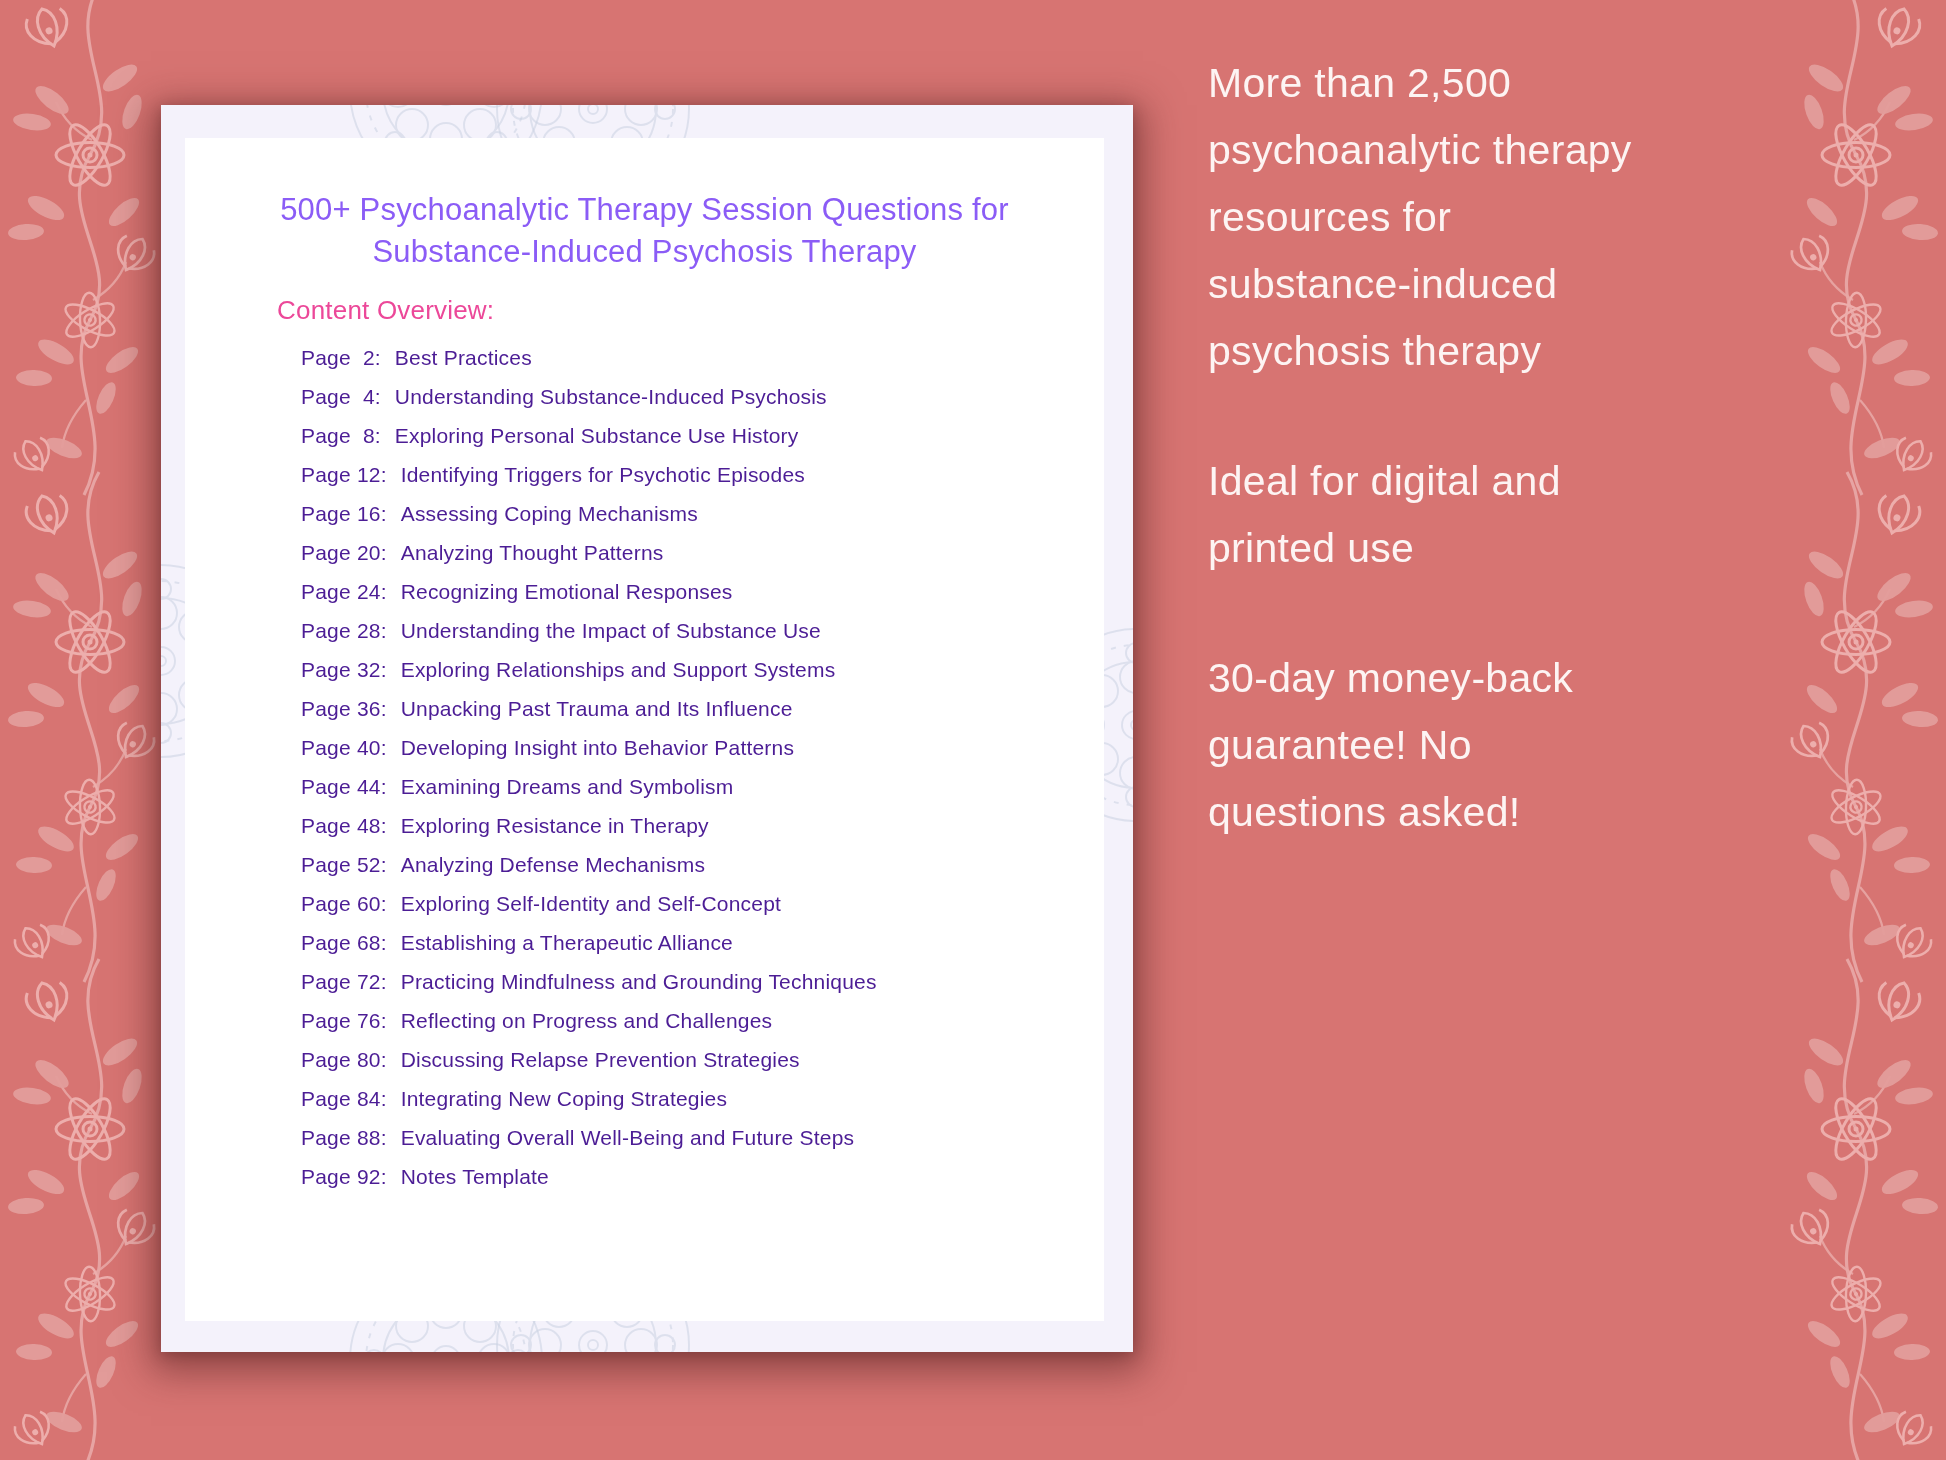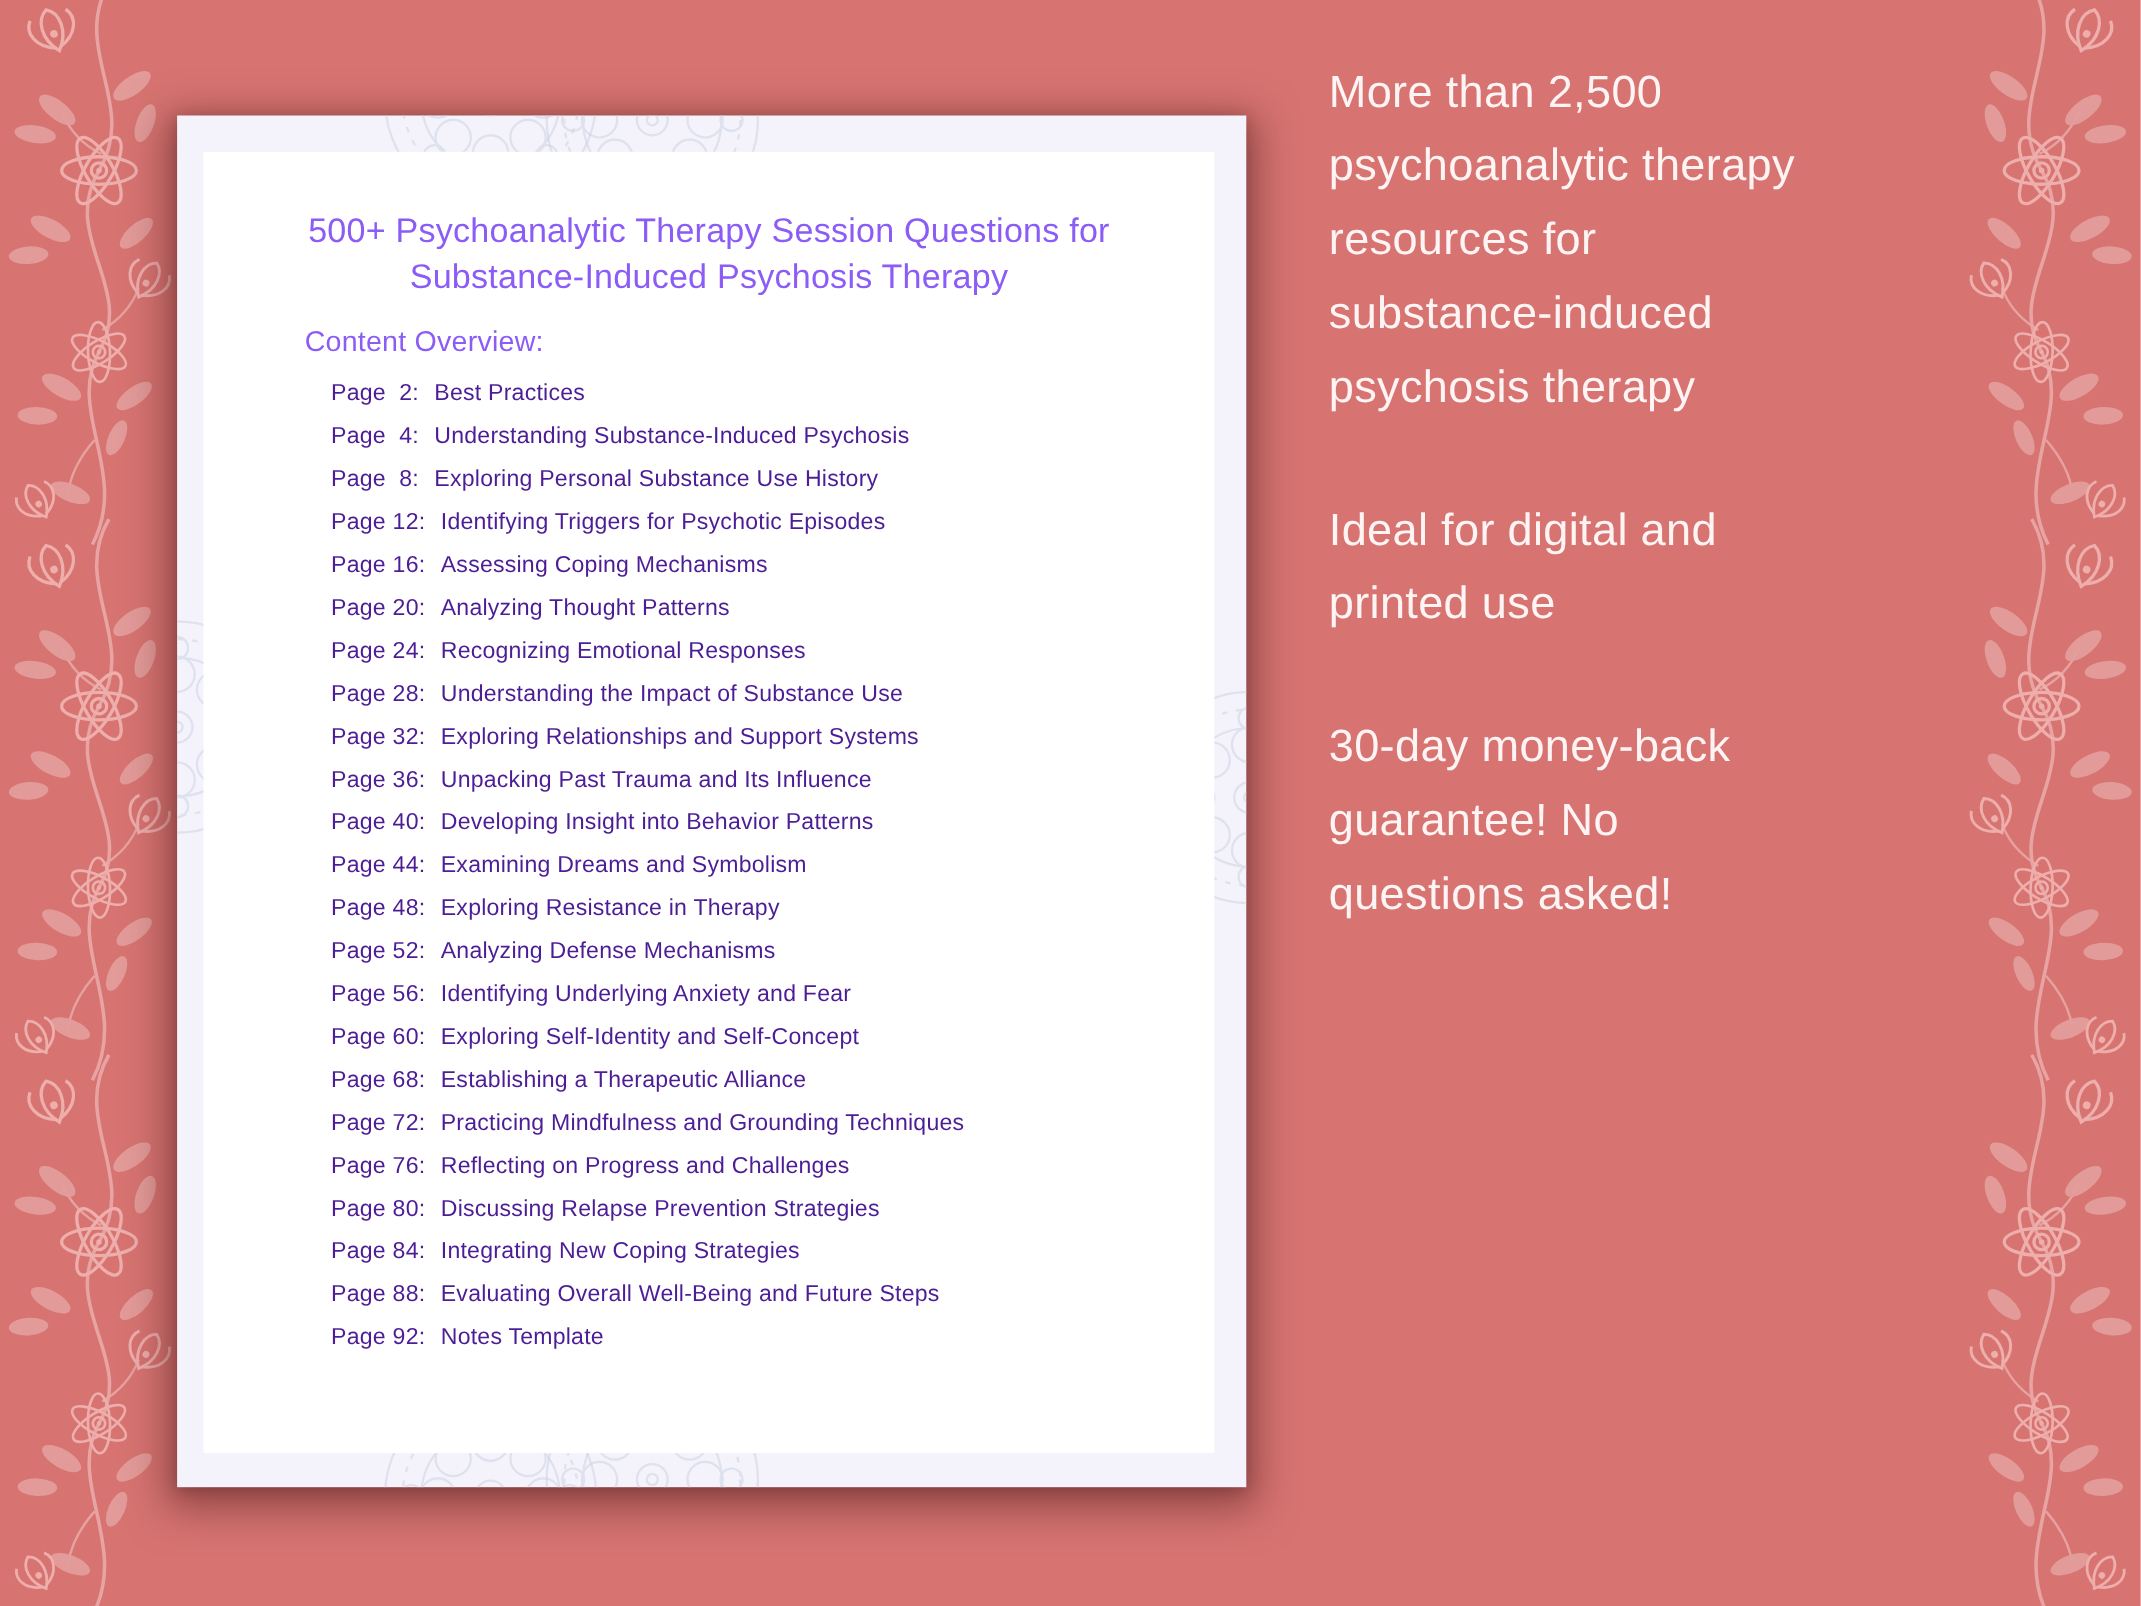--- a/index.html
+++ b/index.html
@@ -49,21 +49,21 @@
     font-size: 31px; font-weight: 400;
     line-height: 42px;
     color: #8b5cf6;
     text-align: center;
     white-space: pre-line;
     letter-spacing: .2px;
   }
   .overview {
     margin: 22px 0 0 92px;
     font-size: 26px;
-    color: #8b5cf6;
+    color: #ec4899;
     letter-spacing: .2px;
   }
   .toc {
     list-style: none;
     margin: 21px 0 0 116px; padding: 0;
   }
   .toc-row {
     margin: 0 0 17px 0;
     font-size: 21px; line-height: 22px;
     color: #4c1d95;
@@ -230,23 +230,20 @@
           <li class="toc-row">
           <span class="toc-label">Page 44:</span><span class="toc-title">Examining Dreams and Symbolism</span>
         </li>
           <li class="toc-row">
           <span class="toc-label">Page 48:</span><span class="toc-title">Exploring Resistance in Therapy</span>
         </li>
           <li class="toc-row">
           <span class="toc-label">Page 52:</span><span class="toc-title">Analyzing Defense Mechanisms</span>
         </li>
           <li class="toc-row">
-          <span class="toc-label">Page 56:</span><span class="toc-title">Identifying Underlying Anxiety and Fear</span>
-        </li>
-          <li class="toc-row">
           <span class="toc-label">Page 60:</span><span class="toc-title">Exploring Self-Identity and Self-Concept</span>
         </li>
           <li class="toc-row">
           <span class="toc-label">Page 68:</span><span class="toc-title">Establishing a Therapeutic Alliance</span>
         </li>
           <li class="toc-row">
           <span class="toc-label">Page 72:</span><span class="toc-title">Practicing Mindfulness and Grounding Techniques</span>
         </li>
           <li class="toc-row">
           <span class="toc-label">Page 76:</span><span class="toc-title">Reflecting on Progress and Challenges</span>

